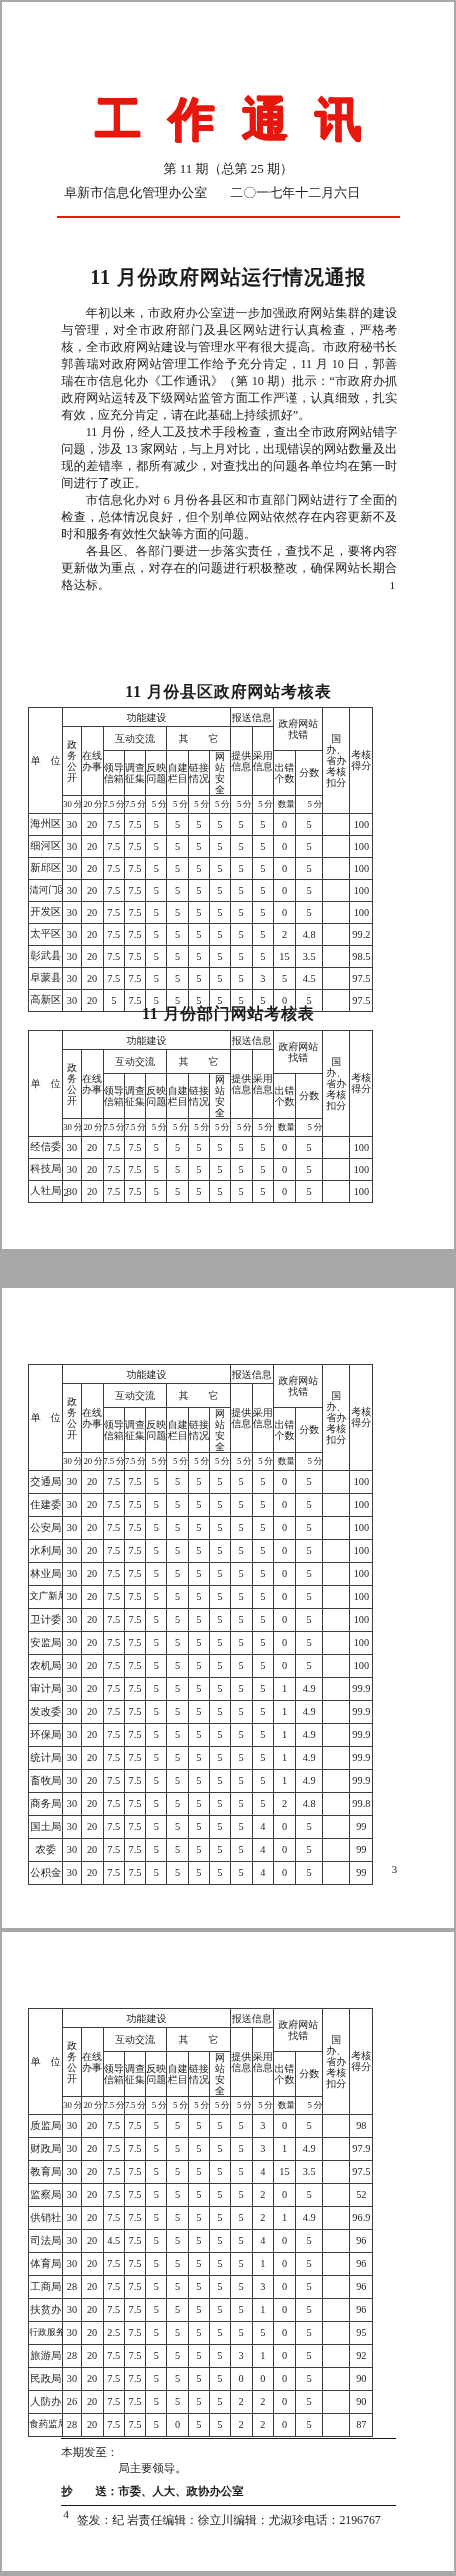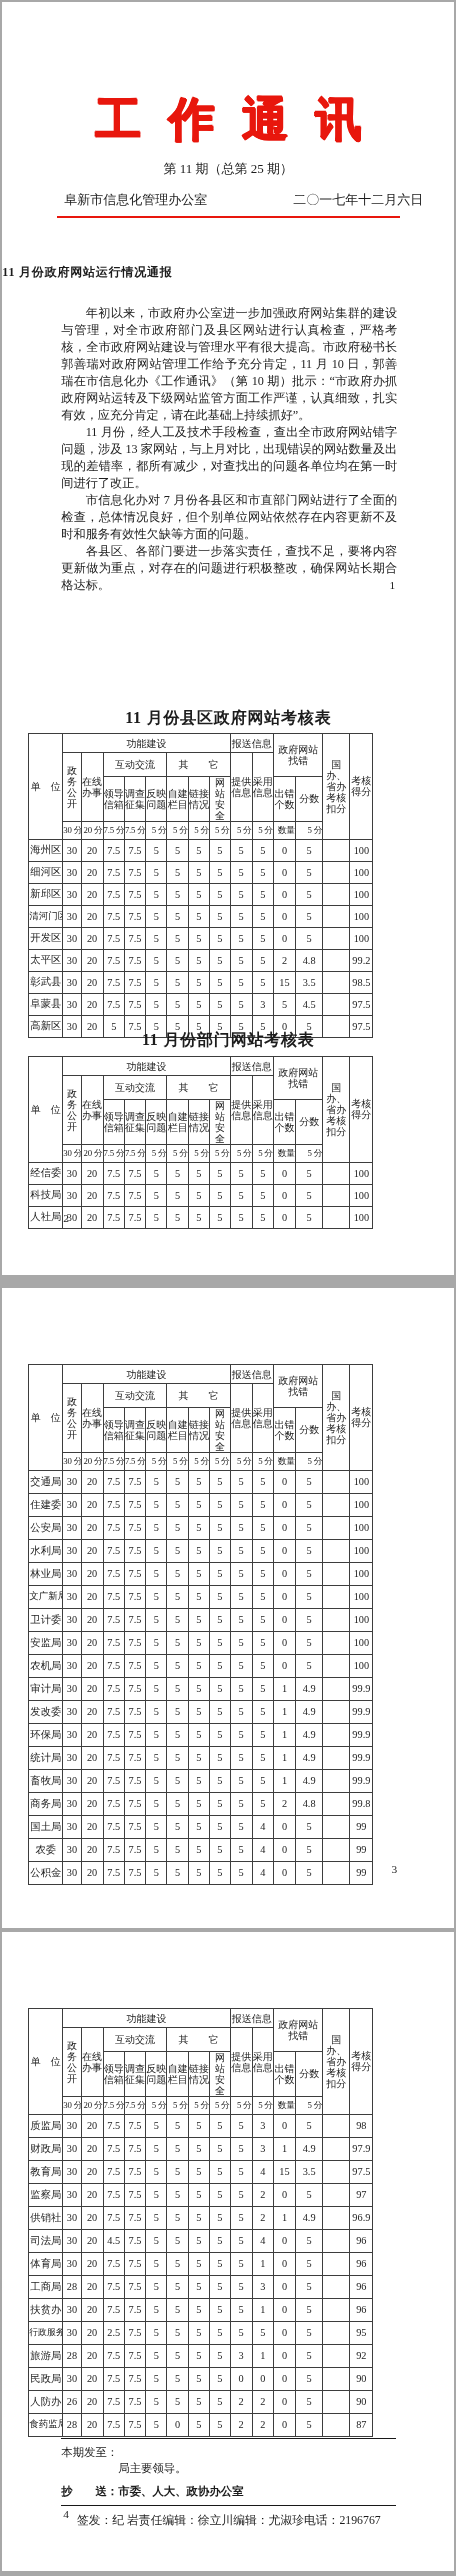--- a/index.html
+++ b/index.html
@@ -7,51 +7,51 @@
     width:457px;height:2576px;position:relative;
     background:#a8a8a8;
     font-family:"Liberation Serif","DejaVu Serif",serif;
     color:#1c1c1c;
   }
   .page{
     position:absolute;left:2.3px;width:452px;background:#ffffff;
     overflow:hidden;
   }
   #page1{top:2.3px;height:640px;}
-  #page2{top:636px;height:639px;}
+  #page2{top:610px;height:639px;}
   #page3{top:1288px;height:640px;}
   #page4{top:1932px;height:639px;}
 
   
   .masthead-title{
     position:absolute;top:93px;left:0;width:100%;text-align:center;
     font-size:46px;font-weight:bold;line-height:49px;
   }
   .masthead-title span{
     letter-spacing:27.4px;margin-right:-27.4px;
     text-shadow:0.8px 0 0 currentColor,-0.8px 0 0 currentColor,0 0.8px 0 currentColor,0 -0.8px 0 currentColor,0.8px 0.8px 0 currentColor;
   }
   .issue-line{
     position:absolute;top:158px;left:0;width:100%;text-align:center;
     font-size:13px;
   }
   .org-date-row{
-    position:absolute;top:189px;left:0;width:100%;
+    position:absolute;top:182px;left:0;width:100%;
     display:flex;justify-content:space-between;
-    box-sizing:border-box;padding:0 31px 0 62px;
+    box-sizing:border-box;padding:0 94px 0 62px;
     font-size:13px;
   }
   .red-rule{
     position:absolute;top:214px;left:55px;width:343px;height:1.5px;
   }
 
   
   .article-title{
-    position:absolute;top:262px;left:0;width:100%;
-    font-size:12px;font-weight:bold;letter-spacing:0.8px;
+    position:absolute;top:262px;left:0;width:100%;text-align:center;
+    font-size:20px;font-weight:bold;letter-spacing:0.8px;
   }
   .article-body{
     position:absolute;top:303px;left:59px;width:336px;
     font-size:12.2px;line-height:17px;text-align:justify;
   }
   .article-body p{margin:0;text-indent:2em;}
 
   .page-num{position:absolute;font-size:11.4px;}
   #p1-num{top:577px;right:59px;}
   #p2-num{top:576px;left:61px;}
@@ -116,21 +116,21 @@
   <div class="org-date-row">
     <span>阜新市信息化管理办公室</span>
     <span>二〇一七年十二月六日</span>
   </div>
   <div class="red-rule" style="background:#e8170d;"></div>
 
   <div class="article-title">11 月份政府网站运行情况通报</div>
   <div class="article-body">
     <p>年初以来，市政府办公室进一步加强政府网站集群的建设与管理，对全市政府部门及县区网站进行认真检查，严格考核，全市政府网站建设与管理水平有很大提高。市政府秘书长郭善瑞对政府网站管理工作给予充分肯定，11 月 10 日，郭善瑞在市信息化办《工作通讯》（第 10 期）批示：“市政府办抓政府网站运转及下级网站监管方面工作严谨，认真细致，扎实有效，应充分肯定，请在此基础上持续抓好”。</p>
     <p>11 月份，经人工及技术手段检查，查出全市政府网站错字问题，涉及 13 家网站，与上月对比，出现错误的网站数量及出现的差错率，都所有减少，对查找出的问题各单位均在第一时间进行了改正。</p>
-    <p>市信息化办对 7 月份各县区和市直部门网站进行了全面的检查，总体情况良好，但个别单位网站依然存在内容更新不及时和服务有效性欠缺等方面的问题。</p>
+    <p>市信息化办对 6 月份各县区和市直部门网站进行了全面的检查，总体情况良好，但个别单位网站依然存在内容更新不及时和服务有效性欠缺等方面的问题。</p>
     <p>各县区、各部门要进一步落实责任，查找不足，要将内容更新做为重点，对存在的问题进行积极整改，确保网站长期合格达标。</p>
   </div>
   <div class="page-num" id="p1-num">1</div>
 </div>
 
 <div class="page" id="page2">
   <div class="table-title" id="county-title">11 月份县区政府网站考核表</div>
   <table class="score-table rh29" id="county-table">
       <colgroup>
         <col style="width: 34px;">
@@ -961,21 +961,21 @@
           <td>7.5</td>
           <td>5</td>
           <td>5</td>
           <td>5</td>
           <td>5</td>
           <td>5</td>
           <td>2</td>
           <td>0</td>
           <td>5</td>
           <td></td>
-          <td>97</td>
+          <td>52</td>
         </tr>
         <tr>
           <td class="unit">供销社</td>
           <td>30</td>
           <td>20</td>
           <td>7.5</td>
           <td>7.5</td>
           <td>5</td>
           <td>5</td>
           <td>5</td>

